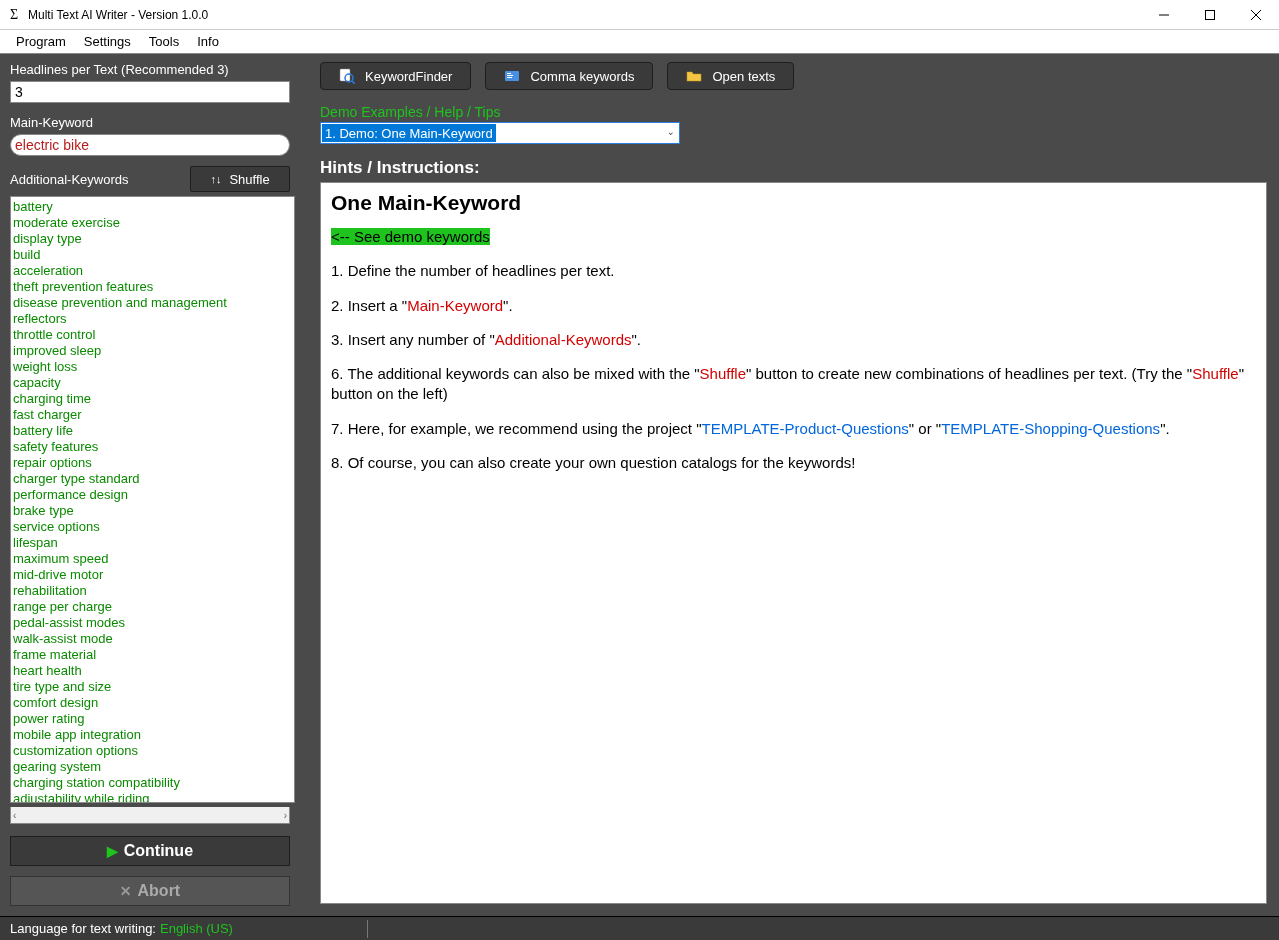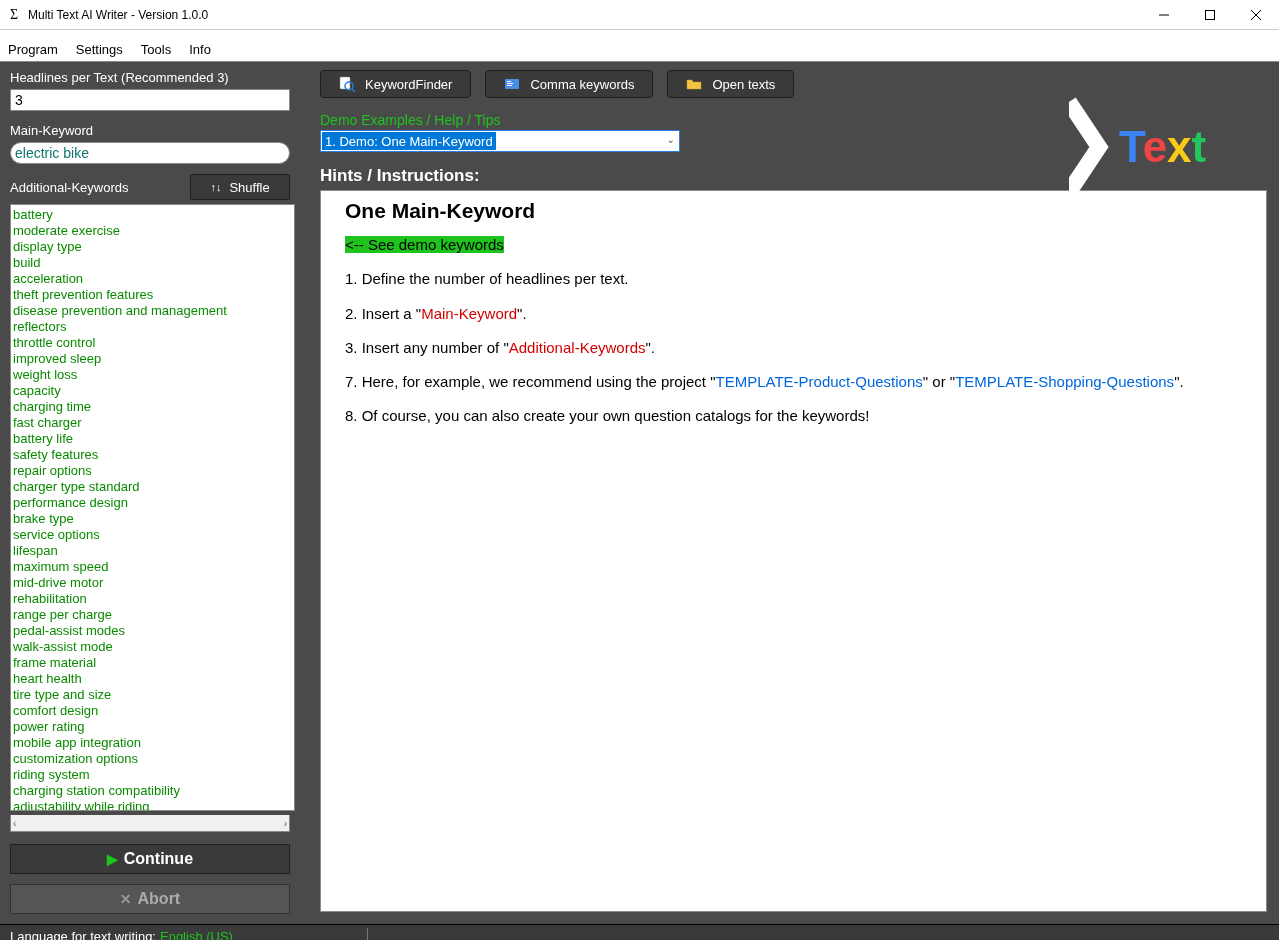--- a/index.html
+++ b/index.html
@@ -4,50 +4,50 @@
 <style>
   *{box-sizing:border-box;margin:0;padding:0;font-family:"Segoe UI",Arial,sans-serif;}
   html,body{width:1279px;height:940px;overflow:hidden;background:#fff;}
   
   .titlebar{height:30px;background:#fff;display:flex;align-items:center;justify-content:space-between;border-bottom:1px solid #ccc;}
   .titlebar-left{display:flex;align-items:center;padding-left:6px;gap:6px;font-size:12px;color:#000;}
   .app-icon{width:16px;height:16px;display:flex;align-items:center;justify-content:center;font-family:serif;font-size:14px;}
   .win-controls{display:flex;height:100%;}
   .win-btn{width:46px;height:100%;display:flex;align-items:center;justify-content:center;color:#000;font-size:13px;}
   
-  .menubar{height:24px;background:#fff;display:flex;align-items:center;padding-left:8px;gap:18px;border-bottom:1px solid #888;font-size:13px;margin-top:8px;}
+  .menubar{height:24px;background:#fff;display:flex;align-items:center;padding-left:16px;gap:18px;border-bottom:1px solid #888;font-size:13px;}
   .menubar span{cursor:default;}
   
   .main{display:flex;height:calc(100% - 30px - 24px - 24px);background:#4a4a4a;}
   
   .sidebar{width:300px;background:#4a4a4a;padding:8px 10px 10px 10px;display:flex;flex-direction:column;gap:4px;}
   .side-label{color:#fff;font-size:13px;}
   .side-input{width:280px;height:22px;background:#fff;border:1px solid #888;padding:0 4px;font-size:14px;}
-  .side-input.green{color:#0f766e;border-radius:11px;}
+  .side-input.green{color:#b91c1c;border-radius:11px;}
   .row-kw{display:flex;align-items:center;justify-content:space-between;margin-top:6px;}
   .btn-dark{background:#3a3a3a;border:1px solid #1e1e1e;color:#fff;font-size:13px;height:26px;display:flex;align-items:center;justify-content:center;gap:8px;border-radius:2px;cursor:default;}
   .btn-shuffle{width:100px;}
   .kw-box{width:285px;flex:1;background:#fff;border:1px solid #888;overflow-y:scroll;overflow-x:auto;padding:2px 0 0 2px;line-height:16px;font-size:13px;color:#0a8a00;position:relative;}
   .kw-box div{white-space:nowrap;}
   .kw-hscroll{height:17px;background:#f0f0f0;border:1px solid #888;border-top:none;width:280px;display:flex;align-items:center;justify-content:space-between;font-size:10px;color:#666;padding:0 2px;}
   .btn-continue{width:280px;height:30px;background:#3a3a3a;border:1px solid #1e1e1e;color:#fff;font-size:16px;font-weight:bold;display:flex;align-items:center;justify-content:center;gap:6px;margin-top:8px;}
   .btn-abort{width:280px;height:30px;background:#555;border:1px solid #333;color:#aaa;font-size:16px;font-weight:bold;display:flex;align-items:center;justify-content:center;gap:6px;margin-top:6px;}
   .play-icon{color:#1ec31e;font-size:14px;}
   .x-icon{color:#999;font-size:14px;}
   
   .content{flex:1;background:#4a4a4a;padding:8px 12px 12px 20px;display:flex;flex-direction:column;position:relative;overflow:hidden;}
   .toolbar{display:flex;gap:14px;margin-bottom:8px;}
   .tool-btn{background:#3a3a3a;border:1px solid #1e1e1e;color:#fff;font-size:13px;height:28px;padding:0 18px;display:flex;align-items:center;gap:10px;border-radius:4px;cursor:default;}
   .tool-icon{width:16px;height:16px;display:flex;align-items:center;justify-content:center;}
   .demo-label{color:#1ec31e;font-size:14px;margin-top:6px;margin-bottom:2px;}
   .demo-select{width:360px;height:22px;background:#fff;border:1px solid #2a7de1;position:relative;display:flex;align-items:center;}
   .demo-select-sel{background:#0078d7;color:#fff;font-size:13px;padding:0 3px;height:18px;display:flex;align-items:center;margin:1px;}
   .demo-select-arrow{position:absolute;right:4px;top:3px;font-size:10px;color:#555;}
   .hints-label{color:#fff;font-size:17px;font-weight:bold;margin-top:14px;margin-bottom:4px;}
-  .instructions{flex:1;background:#fff;border:1px solid #888;padding:8px 24px;font-size:15px;overflow:auto;}
+  .instructions{flex:1;background:#fff;border:1px solid #888;padding:8px 10px;font-size:15px;overflow:auto;}
   .instructions h2{font-size:21px;font-weight:bold;margin-bottom:12px;}
   .instructions p{margin-bottom:14px;line-height:1.35;}
   .hl-green{background:#1ec31e;color:#000;}
   .red{color:#d40000;}
   .blue{color:#0066dd;}
   
   .logo{position:absolute;right:10px;top:30px;width:200px;height:120px;pointer-events:none;}
   
   .statusbar{height:24px;background:#3a3a3a;border-top:1px solid #000;display:flex;align-items:center;padding-left:10px;font-size:13px;color:#fff;gap:4px;}
   .statusbar .lang{color:#1ec31e;}
@@ -140,48 +140,40 @@
         <div>range per charge</div>
         <div>pedal-assist modes</div>
         <div>walk-assist mode</div>
         <div>frame material</div>
         <div>heart health</div>
         <div>tire type and size</div>
         <div>comfort design</div>
         <div>power rating</div>
         <div>mobile app integration</div>
         <div>customization options</div>
-        <div>riding system</div>
+        <div>gearing system</div>
         <div>charging station compatibility</div>
         <div>adjustability while riding</div>
       </div>
     <div class="kw-hscroll">
         <span>‹</span>
         <span>›</span>
       </div>
     <div class="btn-continue">
       <span class="play-icon">▶</span>
       <span>Continue</span>
     </div>
     <div class="btn-abort">
       <span class="x-icon">✕</span>
       <span>Abort</span>
     </div>
   </div>
 
   <div class="content">
 
-    <div class="logo">
-      <svg width="200" height="120" viewBox="0 0 200 120">
-        <path d="M 0 10 L 30 55 L 0 100" fill="none" stroke="#fff" stroke-width="16" stroke-linejoin="miter"></path>
-        <text x="50" y="70" font-family="Arial" font-size="44" font-weight="bold">
-          <tspan fill="#3b82f6">T</tspan><tspan fill="#ef4444">e</tspan><tspan fill="#facc15">x</tspan><tspan fill="#22c55e">t</tspan>
-        </text>
-      </svg>
-    </div>
 
     <div class="toolbar">
       <div class="tool-btn">
         <span class="tool-icon">
           <svg width="16" height="16">
               <rect x="1" y="1" width="10" height="12" rx="1" fill="#fff" stroke="#888" stroke-width="0.5"></rect>
               <circle cx="10" cy="10" r="4" fill="none" stroke="#2a7de1" stroke-width="1.5"></circle>
               <line x1="13" y1="13" x2="16" y2="16" stroke="#2a7de1" stroke-width="1.5"></line>
             </svg>
         </span>
@@ -215,20 +207,21 @@
     </div>
 
     <div class="hints-label">Hints / Instructions:</div>
 
     <div class="instructions">
       <h2>One Main-Keyword</h2>
       <p><span class="hl-green">&lt;-- See demo keywords</span></p>
       <p>1. Define the number of headlines per text.</p>
       <p><span>2. Insert a "</span><span class="red">Main-Keyword</span><span>".</span></p>
       <p><span>3. Insert any number of "</span><span class="red">Additional-Keywords</span><span>".</span></p>
+      <p><span>6. The additional keywords can also be mixed with the "</span><span class="red">Shuffle</span><span>" button to create new combinations of headlines per text. (Try the "</span><span class="red">Shuffle</span><span>" button on the left)</span></p>
       <p><span>7. Here, for example, we recommend using the project "</span><span class="blue">TEMPLATE-Product-Questions</span><span>" or "</span><span class="blue">TEMPLATE-Shopping-Questions</span><span>".</span></p>
       <p>8. Of course, you can also create your own question catalogs for the keywords!</p>
     </div>
   </div>
 </div>
 
 <div class="statusbar">
   <span>Language for text writing:</span>
   <span class="lang">English (US)</span>
   <span class="status-sep"></span>

